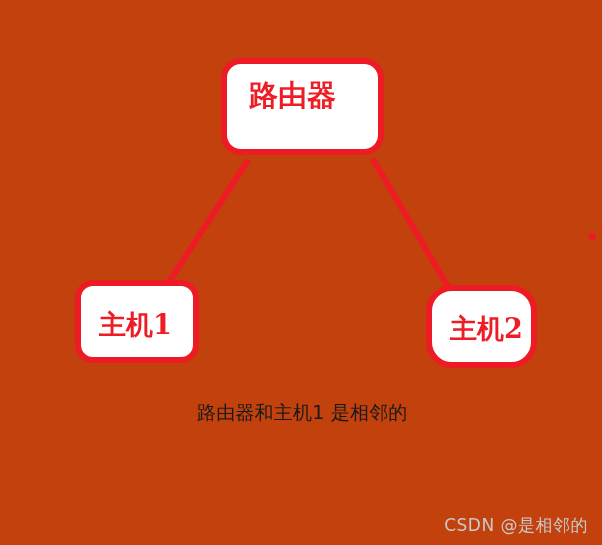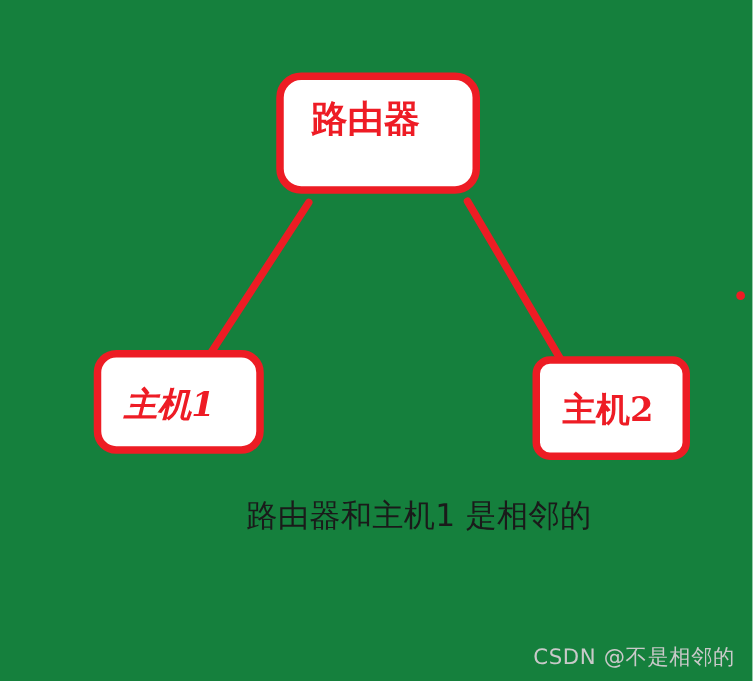--- a/index.html
+++ b/index.html
@@ -7,21 +7,21 @@
     padding: 0;
     background: #ffffff;
   }
   body {
     font-family: "Liberation Sans", sans-serif;
   }
   #canvas {
     position: relative;
     width: 602px;
     height: 545px;
-    background: #15803d;
+    background: #c2410c;
     overflow: hidden;
   }
   #edges {
     position: absolute;
     left: 0;
     top: 0;
     width: 602px;
     height: 545px;
     pointer-events: none;
   }
@@ -48,53 +48,52 @@
     border-radius: 20px;
   }
   #node-router .node-label {
     left: 22px;
     top: 17px;
     font-size: 29px;
   }
   #node-host1 {
     left: 75px;
     top: 280px;
-    width: 136px;
+    width: 124px;
     height: 83px;
     border-width: 6px;
     border-radius: 18px;
-    font-style: italic;
   }
   #node-host1 .node-label {
     left: 18px;
     top: 25px;
     font-size: 27px;
   }
   #node-host2 {
     left: 426px;
     top: 285px;
-    width: 126px;
+    width: 111px;
     height: 83px;
     border-width: 6px;
-    border-radius: 14px;
+    border-radius: 26px;
   }
   #node-host2 .node-label {
     left: 18px;
     top: 24px;
     font-size: 27px;
   }
   #notes {
     position: absolute;
     left: 197px;
     top: 398px;
     width: 300px;
   }
   .note-line {
     font-family: "DejaVu Sans", "Liberation Sans", sans-serif;
-    font-size: 25px;
+    font-size: 19px;
     line-height: 29px;
     white-space: nowrap;
     letter-spacing: 0.2px;
   }
   #stray-dot {
     position: absolute;
     left: 589px;
     top: 233px;
     width: 7px;
     height: 7px;
@@ -131,15 +130,15 @@
   <div class="node" id="node-host2" style="border-color:#ED1C24;">
     <span class="node-label" style="color:#EE1C25;">主机2</span>
   </div>
 
   <div id="stray-dot" style="background:#ED1C24;"></div>
 
   <div id="notes">
     <div class="note-line" style="color:#1a1a1a;">路由器和主机1 是相邻的</div>
   </div>
 
-  <div id="watermark" style="color:#c9c9c9;">CSDN @不是相邻的</div>
+  <div id="watermark" style="color:#c9c9c9;">CSDN @是相邻的</div>
 
 </div>
 
 </body></html>

